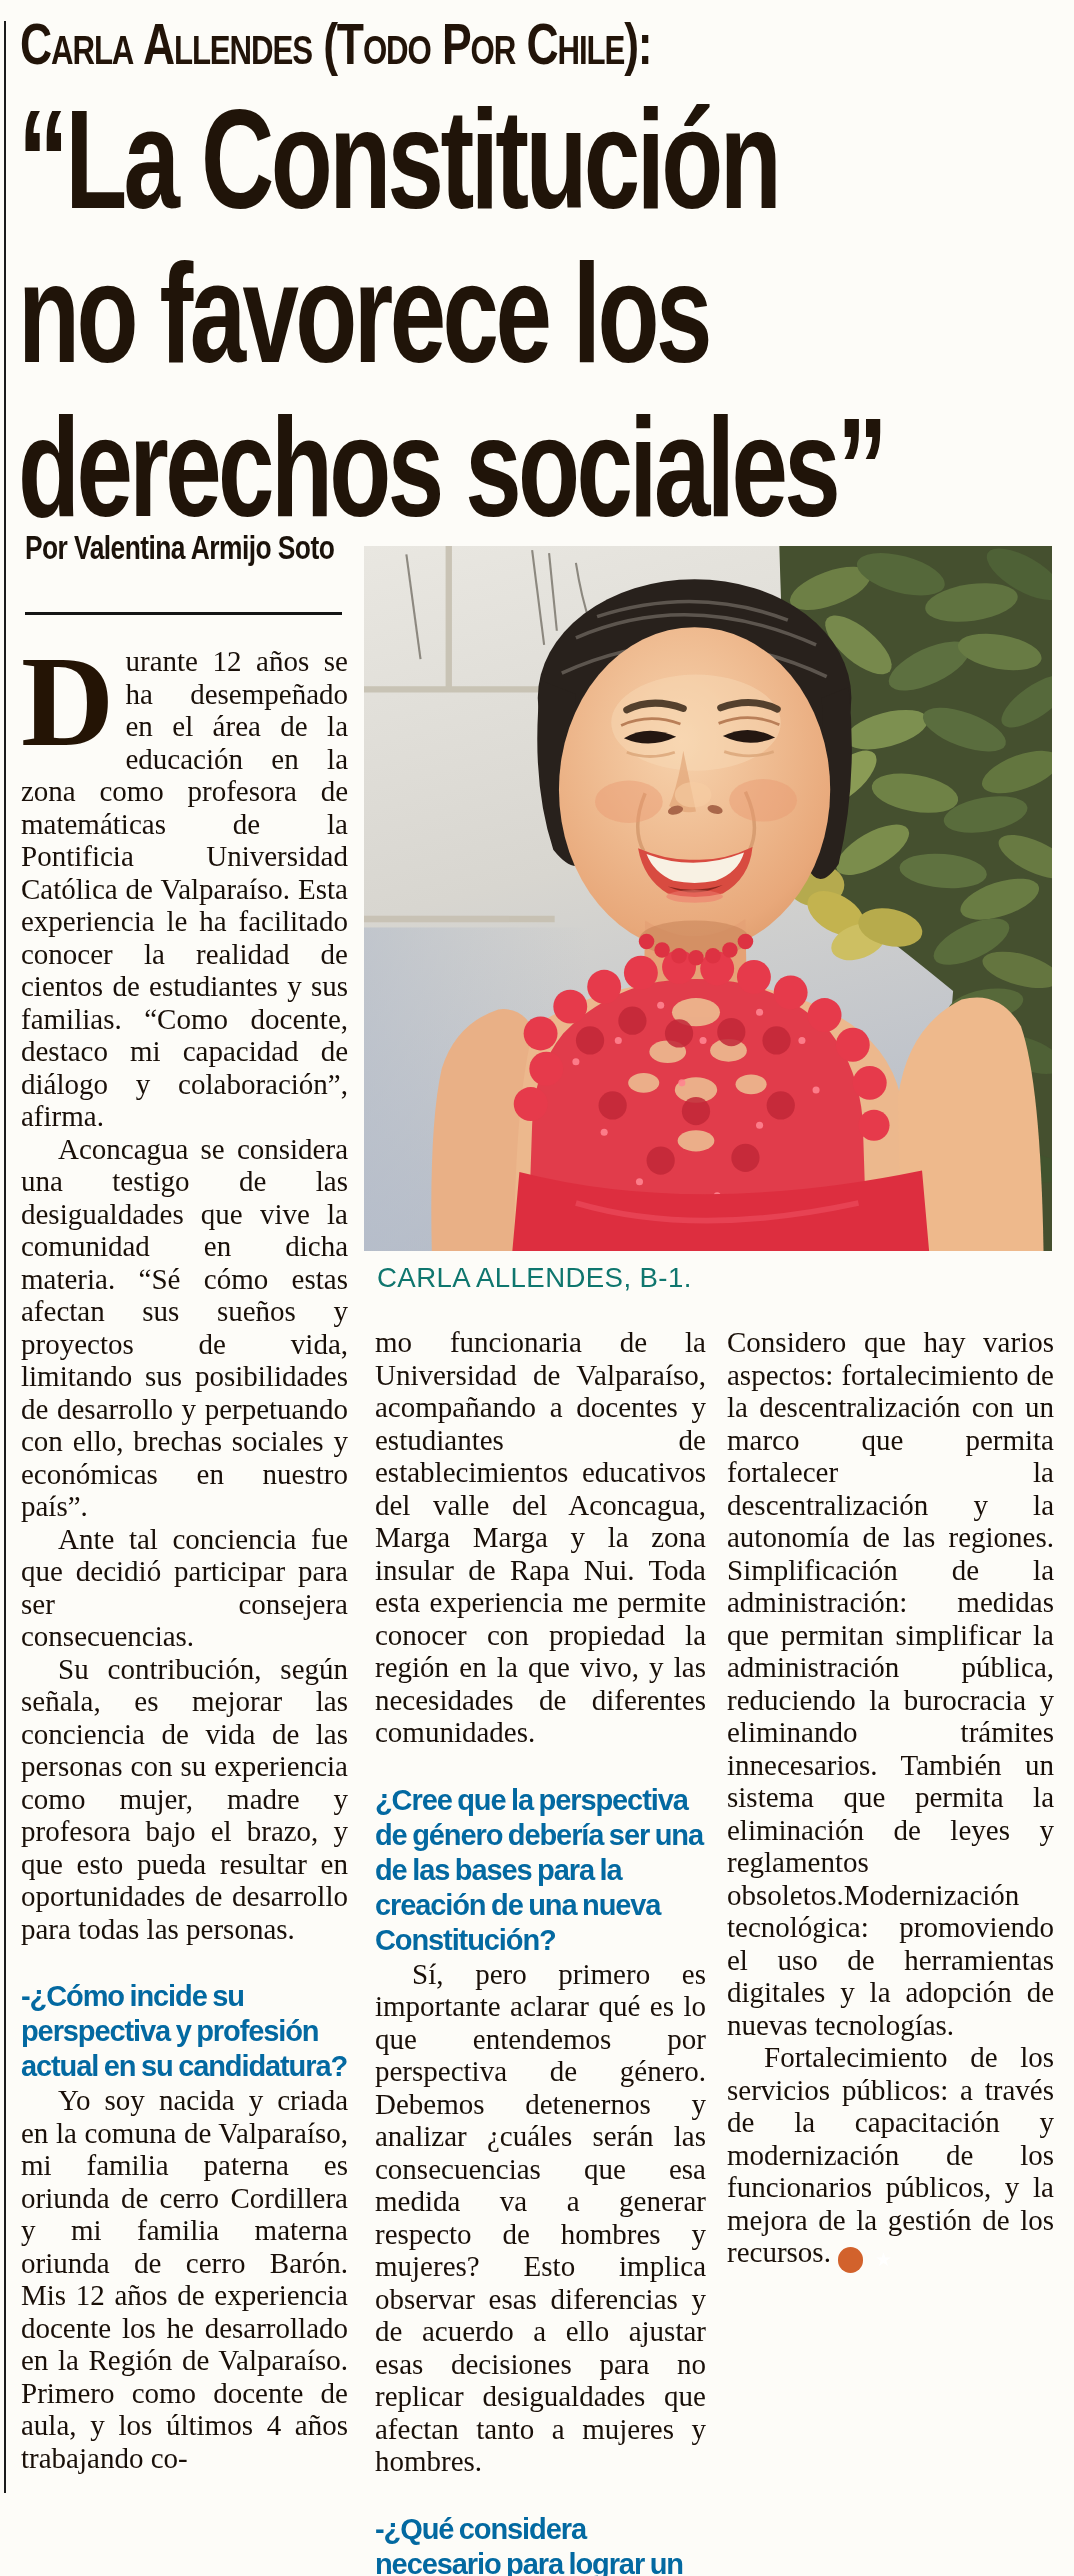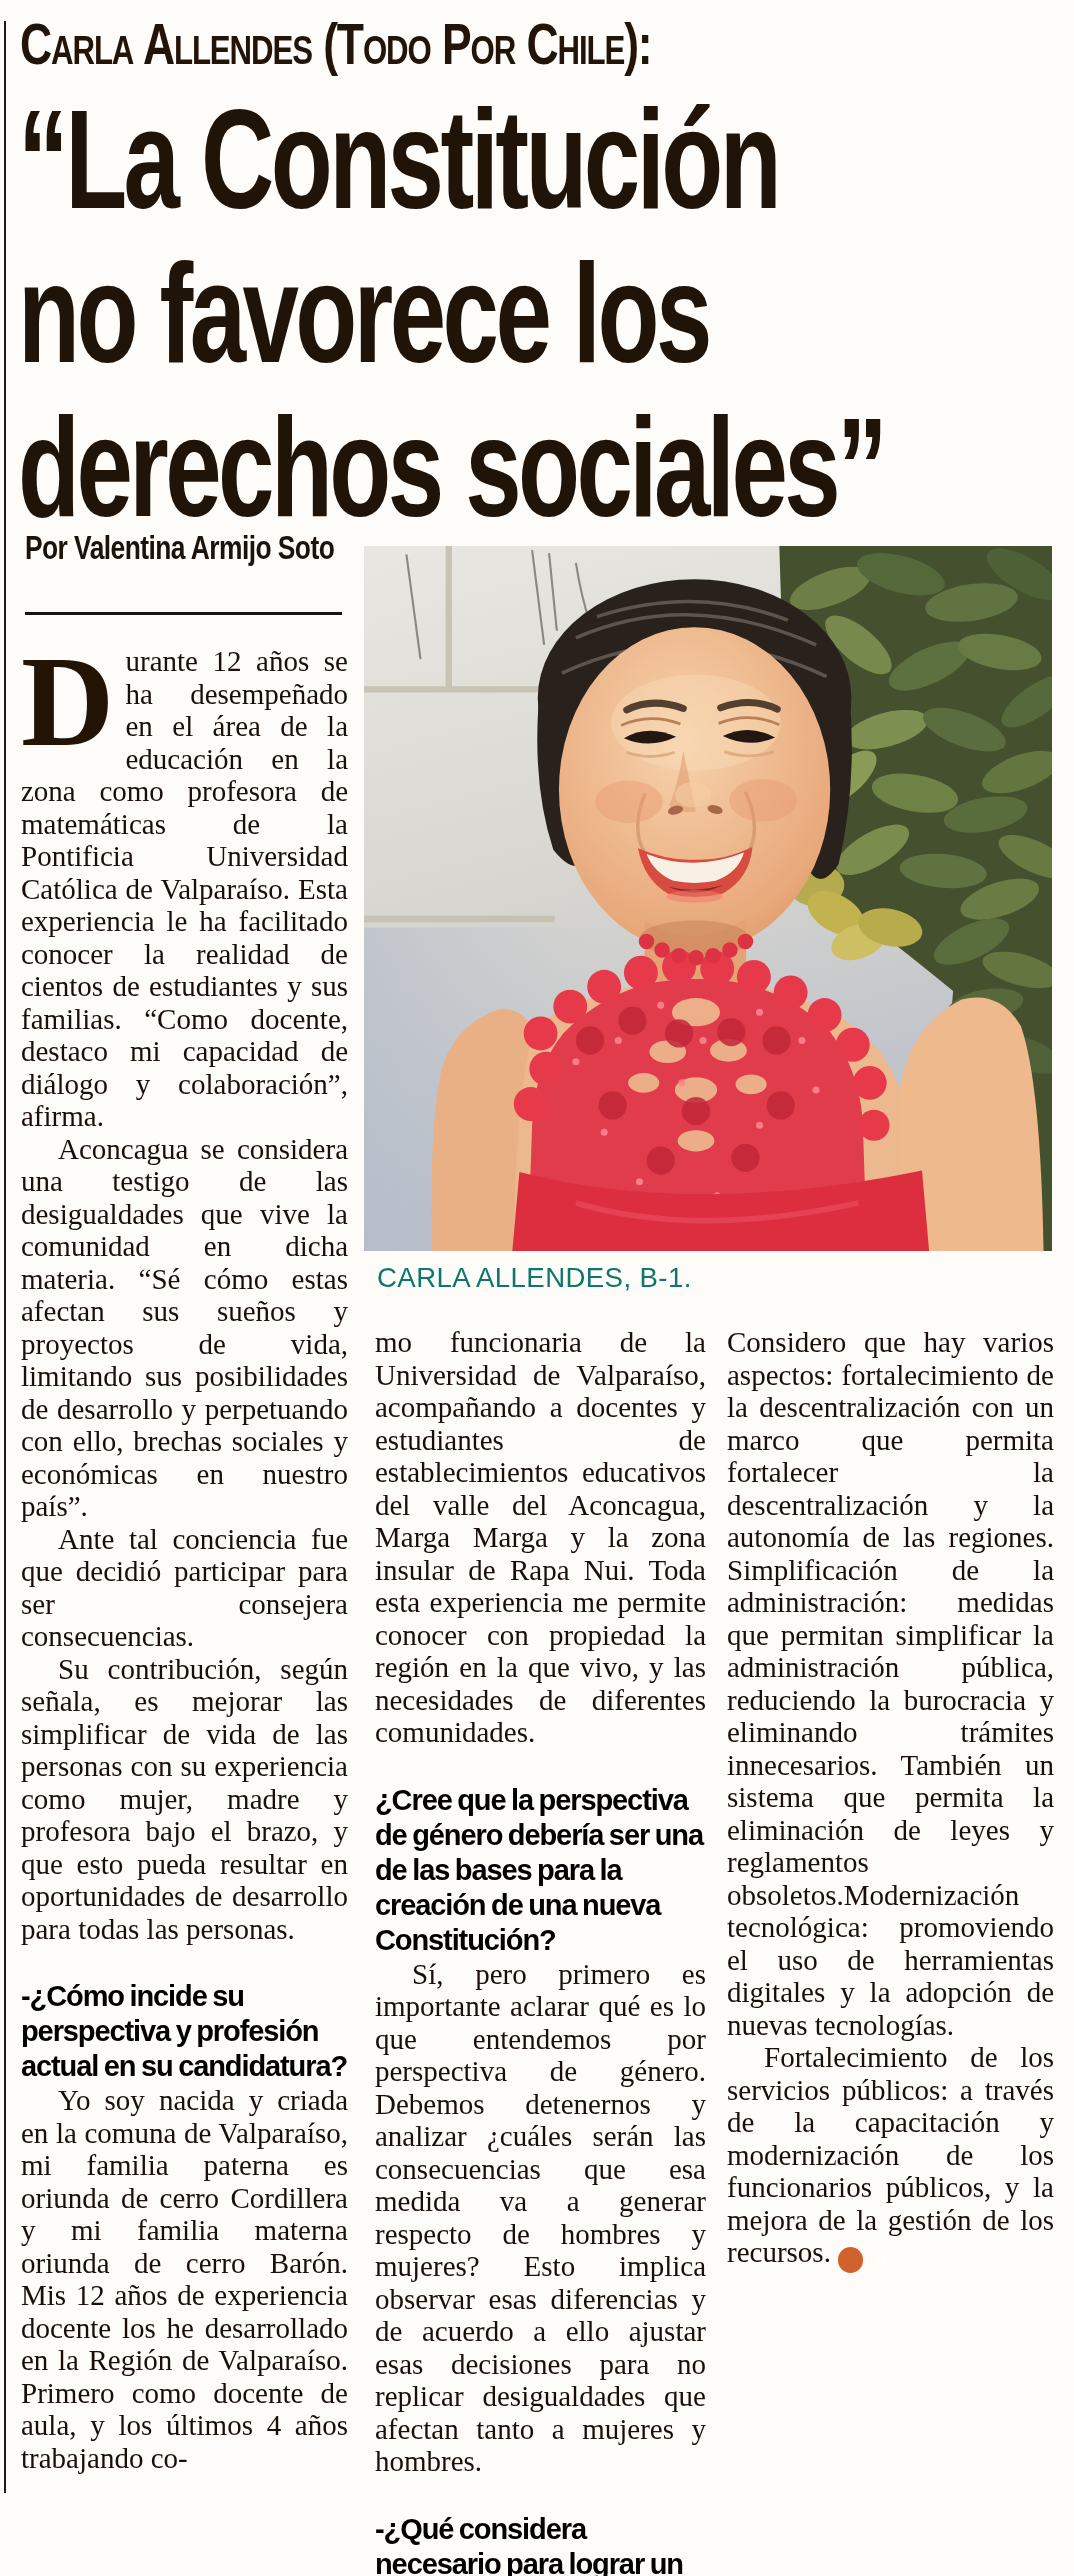--- a/index.html
+++ b/index.html
@@ -41,21 +41,21 @@
   .col-right{left:727px;top:1326px;width:327px;}
   .para{margin:0;text-indent:37px;}
   .para.first{text-indent:0;}
   .dropcap{
     float:left;font-family:"Liberation Serif",serif;font-weight:700;
     font-size:129px;line-height:99px;padding:7px 11.3px 0 0;color:#241405;
   }
   .question{
     margin:34px 0 0 0;font-family:"Liberation Sans",sans-serif;font-weight:700;
     font-size:29px;line-height:35px;letter-spacing:-1.1px;word-spacing:-1.4px;
-    text-align:left;color:#000000;
+    text-align:left;color:#0369a1;
   }
   .endmark{
     display:inline-block;width:25.4px;height:25.4px;border-radius:50%;
     background:#d2622c;color:#ffffff;font-size:19px;line-height:25.4px;text-align:center;
     vertical-align:-4.2px;margin-left:7px;font-family:"DejaVu Sans",sans-serif;
   }
 </style>
 </head>
 <body>
 
@@ -272,21 +272,21 @@
   </div>
 
   <div class="caption">CARLA ALLENDES, B-1.</div>
 
   <div class="col col-left">
     <p class="para first">
       <span class="dropcap">D</span><span>urante 12 años se ha desempeñado en el área de la educación en la zona como profesora de matemáticas de la Pontificia Universidad Católica de Valparaíso. Esta experiencia le ha facilitado conocer la realidad de cientos de estudiantes y sus familias. “Como docente, destaco mi capacidad de diálogo y colaboración”, afirma.</span>
     </p>
     <p class="para">Aconcagua se considera una testigo de las desigualdades que vive la comunidad en dicha materia. “Sé cómo estas afectan sus sueños y proyectos de vida, limitando sus posibilidades de desarrollo y perpetuando con ello, brechas sociales y económicas en nuestro país”.</p>
     <p class="para">Ante tal conciencia fue que decidió participar para ser consejera consecuencias.</p>
-    <p class="para">Su contribución, según señala, es mejorar las simplificar de vida de las personas con su experiencia como mujer, madre y profesora bajo el brazo, y que esto pueda resultar en oportunidades de desarrollo para todas las personas.</p>
+    <p class="para">Su contribución, según señala, es mejorar las conciencia de vida de las personas con su experiencia como mujer, madre y profesora bajo el brazo, y que esto pueda resultar en oportunidades de desarrollo para todas las personas.</p>
     <h3 class="question">-¿Cómo incide su perspectiva y profesión actual en su candidatura?</h3>
     <p class="para">Yo soy nacida y criada en la comuna de Valparaíso, mi familia paterna es oriunda de cerro Cordillera y mi familia materna oriunda de cerro Barón. Mis 12 años de experiencia docente los he desarrollado en la Región de Valparaíso. Primero como docente de aula, y los últimos 4 años trabajando co-</p>
   </div>
 
   <div class="col col-mid">
     <p class="para first">mo funcionaria de la Universidad de Valparaíso, acompañando a docentes y estudiantes de establecimientos educativos del valle del Aconcagua, Marga Marga y la zona insular de Rapa Nui. Toda esta experiencia me permite conocer con propiedad la región en la que vivo, y las necesidades de diferentes comunidades.</p>
     <h3 class="question">¿Cree que la perspectiva de género debería ser una de las bases para la creación de una nueva Constitución?</h3>
     <p class="para">Sí, pero primero es importante aclarar qué es lo que entendemos por perspectiva de género. Debemos detenernos y analizar ¿cuáles serán las consecuencias que esa medida va a generar respecto de hombres y mujeres? Esto implica observar esas diferencias y de acuerdo a ello ajustar esas decisiones para no replicar desigualdades que afectan tanto a mujeres y hombres.</p>
     <h3 class="question">-¿Qué considera necesario para lograr un funcionamiento estatal más eficiente?</h3>
   </div>

